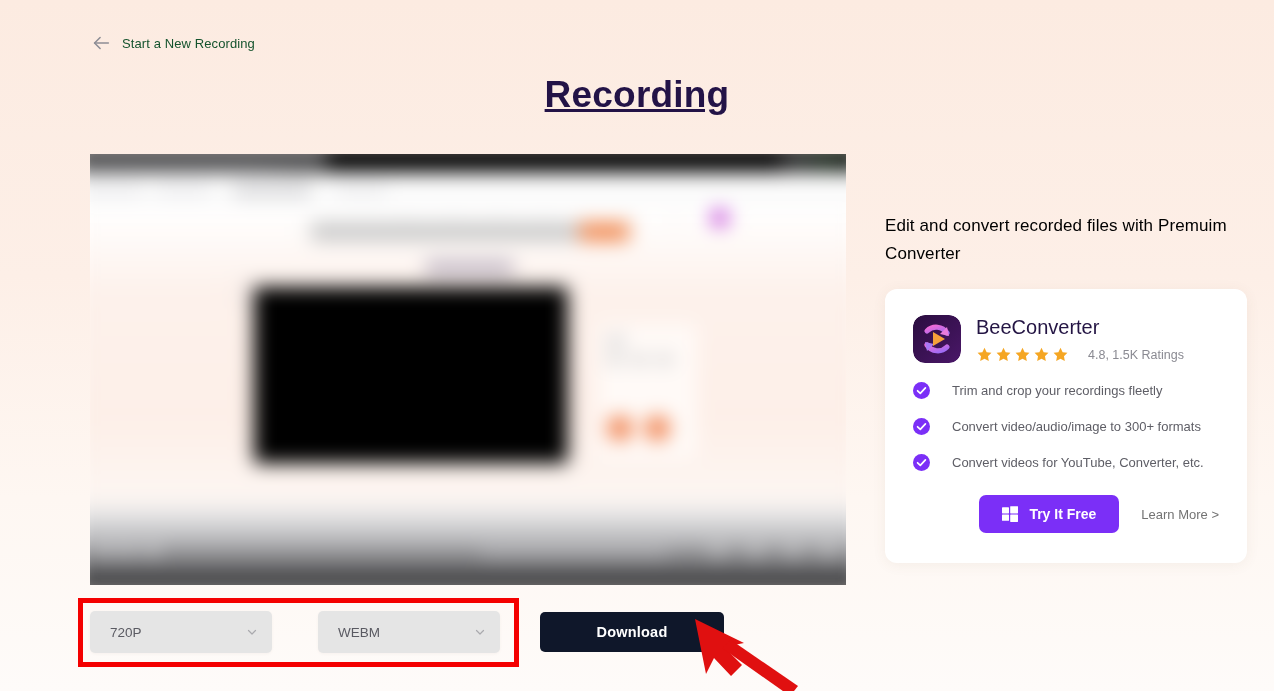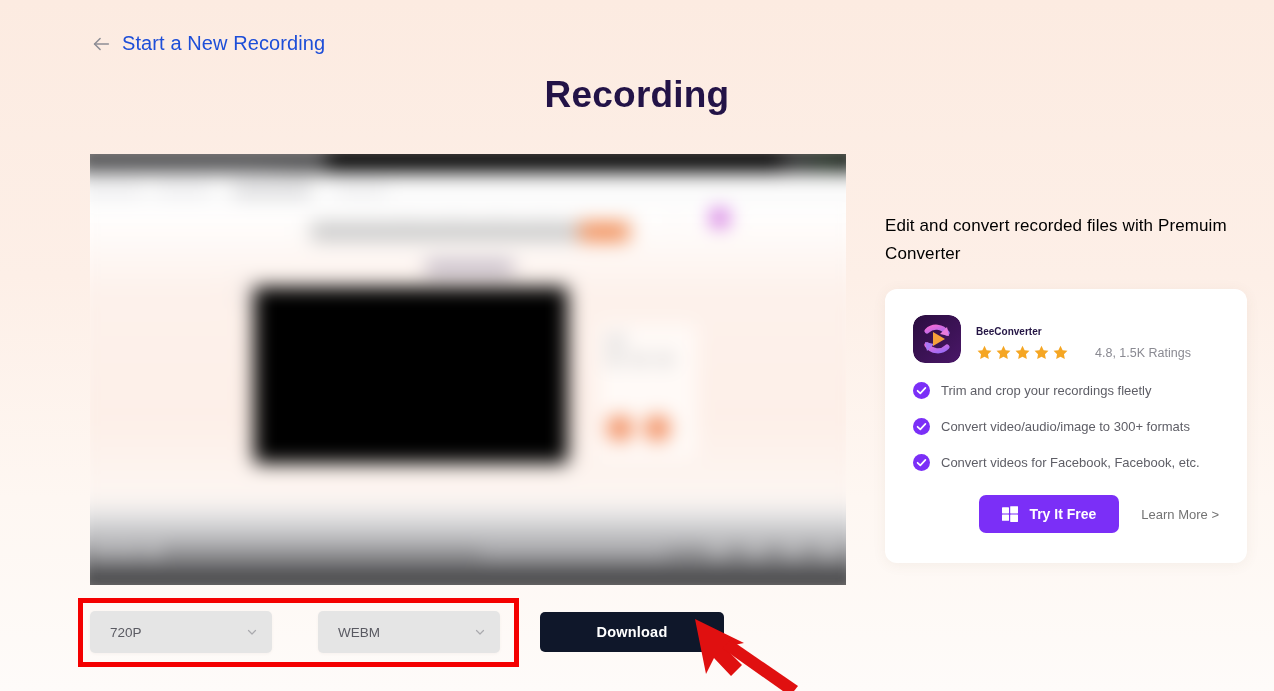--- a/index.html
+++ b/index.html
@@ -15,34 +15,35 @@
 
   
   .topbar {
     position: absolute;
     left: 90px; top: 32px;
     display: flex; align-items: center; gap: 10px;
     cursor: pointer;
   }
   .back-arrow { width: 22px; height: 22px; display: block; }
   .back-label {
-    color: #1d4ed8;
-    font-size: 20px;
+    color: #14532d;
+    font-size: 13px;
     letter-spacing: 0.1px;
   }
 
   
   .page-title {
     position: absolute;
     left: 0; right: 0; top: 74px;
     text-align: center;
     font-size: 37px;
     font-weight: bold;
     color: #231347;
     letter-spacing: 0.2px;
+    text-decoration: underline;
   }
 
   
   .video-wrap {
     position: absolute;
     left: 90px; top: 154px;
     width: 756px; height: 431px;
     overflow: hidden;
     background: #fdf4ef;
   }
@@ -119,27 +120,27 @@
   }
   .promo-card {
     margin-top: 22px;
     background: #ffffff;
     border-radius: 12px;
     padding: 26px 28px 30px 28px;
     box-shadow: 0 2px 14px rgba(120,80,60,0.07);
   }
   .app-row { display: flex; align-items: flex-start; gap: 15px; }
   .app-icon { width: 48px; height: 48px; border-radius: 12px; flex: 0 0 auto; display:block; }
-  .app-name { font-size: 10px; font-weight: bold; color: #241544; margin-top: 11px; }
-  .rating-row { display: flex; align-items: center; gap: 26px; margin-top: 7px; justify-content: center; }
+  .app-name { font-size: 20px; font-weight: normal; color: #241544; margin-top: 1px; }
+  .rating-row { display: flex; align-items: center; gap: 19px; margin-top: 7px; justify-content: center; }
   .stars { display: flex; gap: 2px; }
   .star { width: 17px; height: 17px; display: block; }
   .rating-text { font-size: 12.5px; color: #8a8a92; }
 
-  .feat { display: flex; align-items: center; gap: 11px; margin-top: 19px; }
+  .feat { display: flex; align-items: center; gap: 22px; margin-top: 19px; }
   .feat:first-of-type { margin-top: 24px; }
   .check { width: 17px; height: 17px; flex: 0 0 auto; display: block; }
   .feat-text { font-size: 13px; color: #5e5e66; }
 
   .cta-row { display: flex; align-items: center; gap: 22px; margin-top: 24px; justify-content: flex-end; }
   .try-btn {
     background: #7b2ff7;
     border: none;
     border-radius: 7px;
     height: 38px;
@@ -319,21 +320,21 @@
         <circle cx="10" cy="10" r="10" fill="#7b2ff7"></circle>
         <polyline points="5.4,10.3 8.6,13.3 14.6,6.9" fill="none" stroke="#fff" stroke-width="2" stroke-linecap="round" stroke-linejoin="round"></polyline>
       </svg>
       <span class="feat-text">Convert video/audio/image to 300+ formats</span>
     </div>
     <div class="feat">
       <svg class="check" viewBox="0 0 20 20">
         <circle cx="10" cy="10" r="10" fill="#7b2ff7"></circle>
         <polyline points="5.4,10.3 8.6,13.3 14.6,6.9" fill="none" stroke="#fff" stroke-width="2" stroke-linecap="round" stroke-linejoin="round"></polyline>
       </svg>
-      <span class="feat-text">Convert videos for Facebook, Facebook, etc.</span>
+      <span class="feat-text">Convert videos for YouTube, Converter, etc.</span>
     </div>
 
     <div class="cta-row">
       <button class="try-btn">
         <svg class="win-ico" viewBox="0 0 16 16" fill="#ffffff">
           <rect x="0" y="1.3" width="7" height="6.2" rx="0.4"></rect>
           <rect x="8.2" y="0.2" width="7.8" height="7.3" rx="0.4"></rect>
           <rect x="0" y="8.6" width="7" height="6.2" rx="0.4"></rect>
           <rect x="8.2" y="8.6" width="7.8" height="7.3" rx="0.4"></rect>
         </svg>

